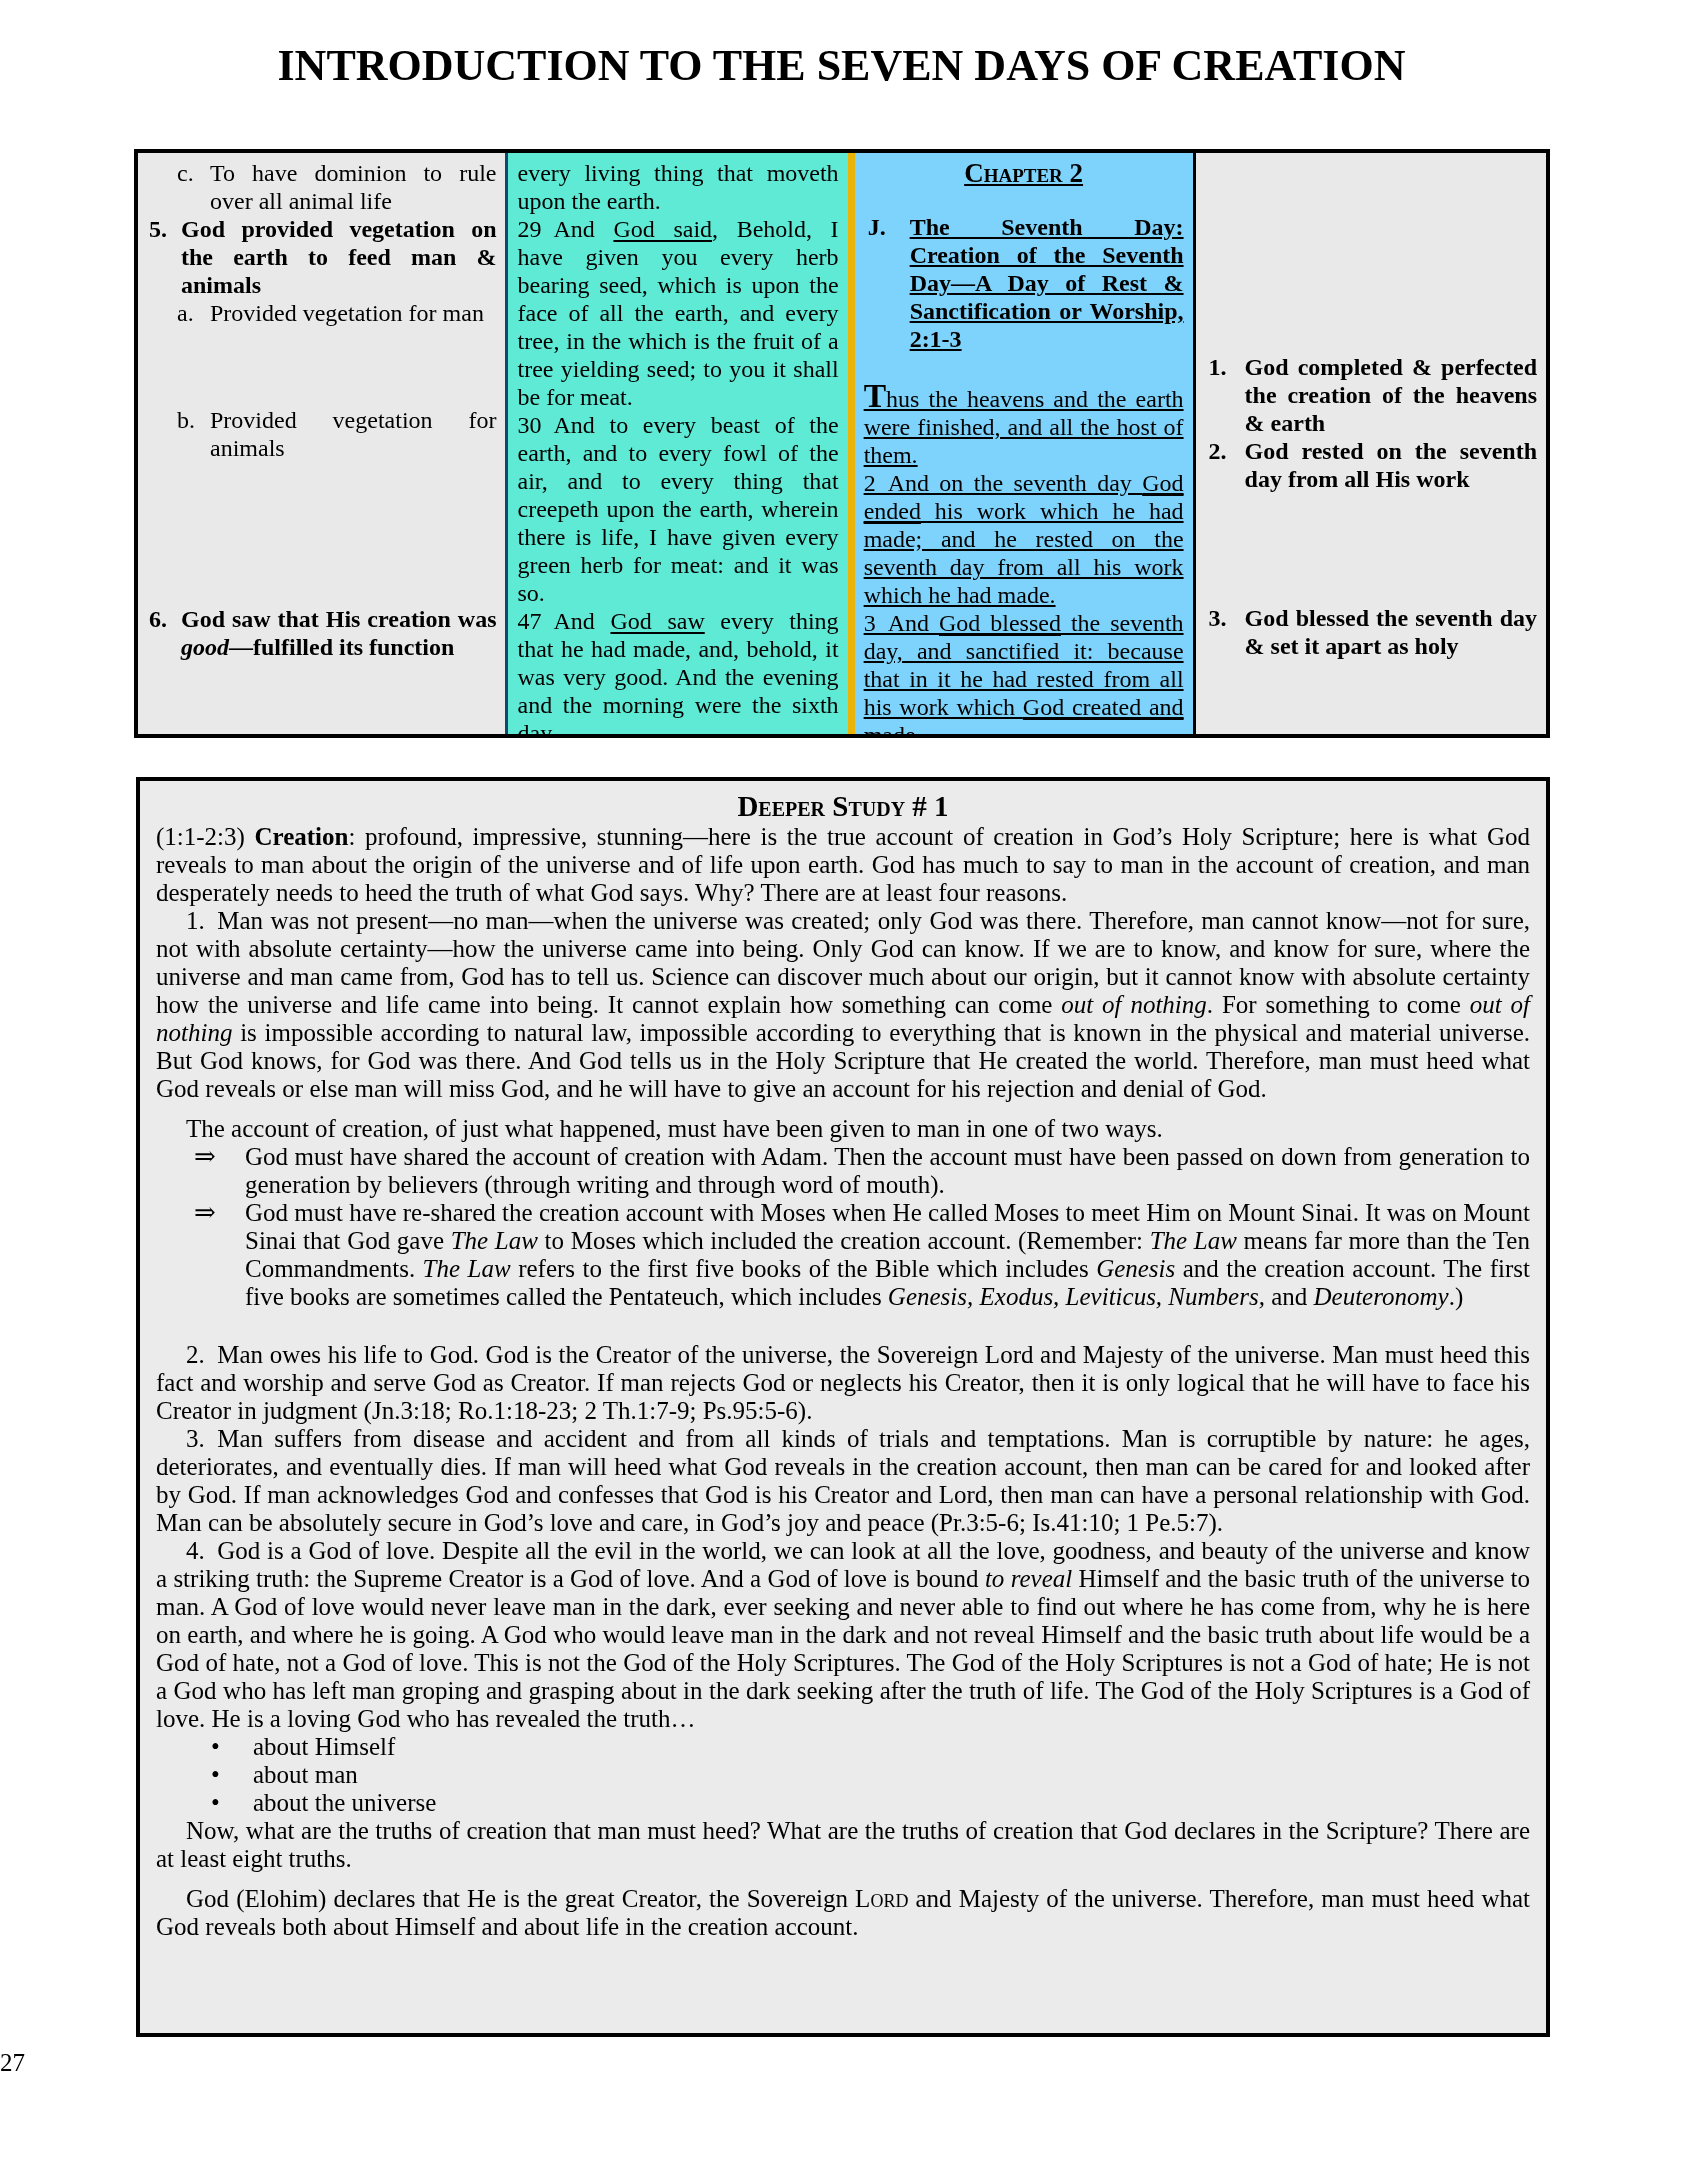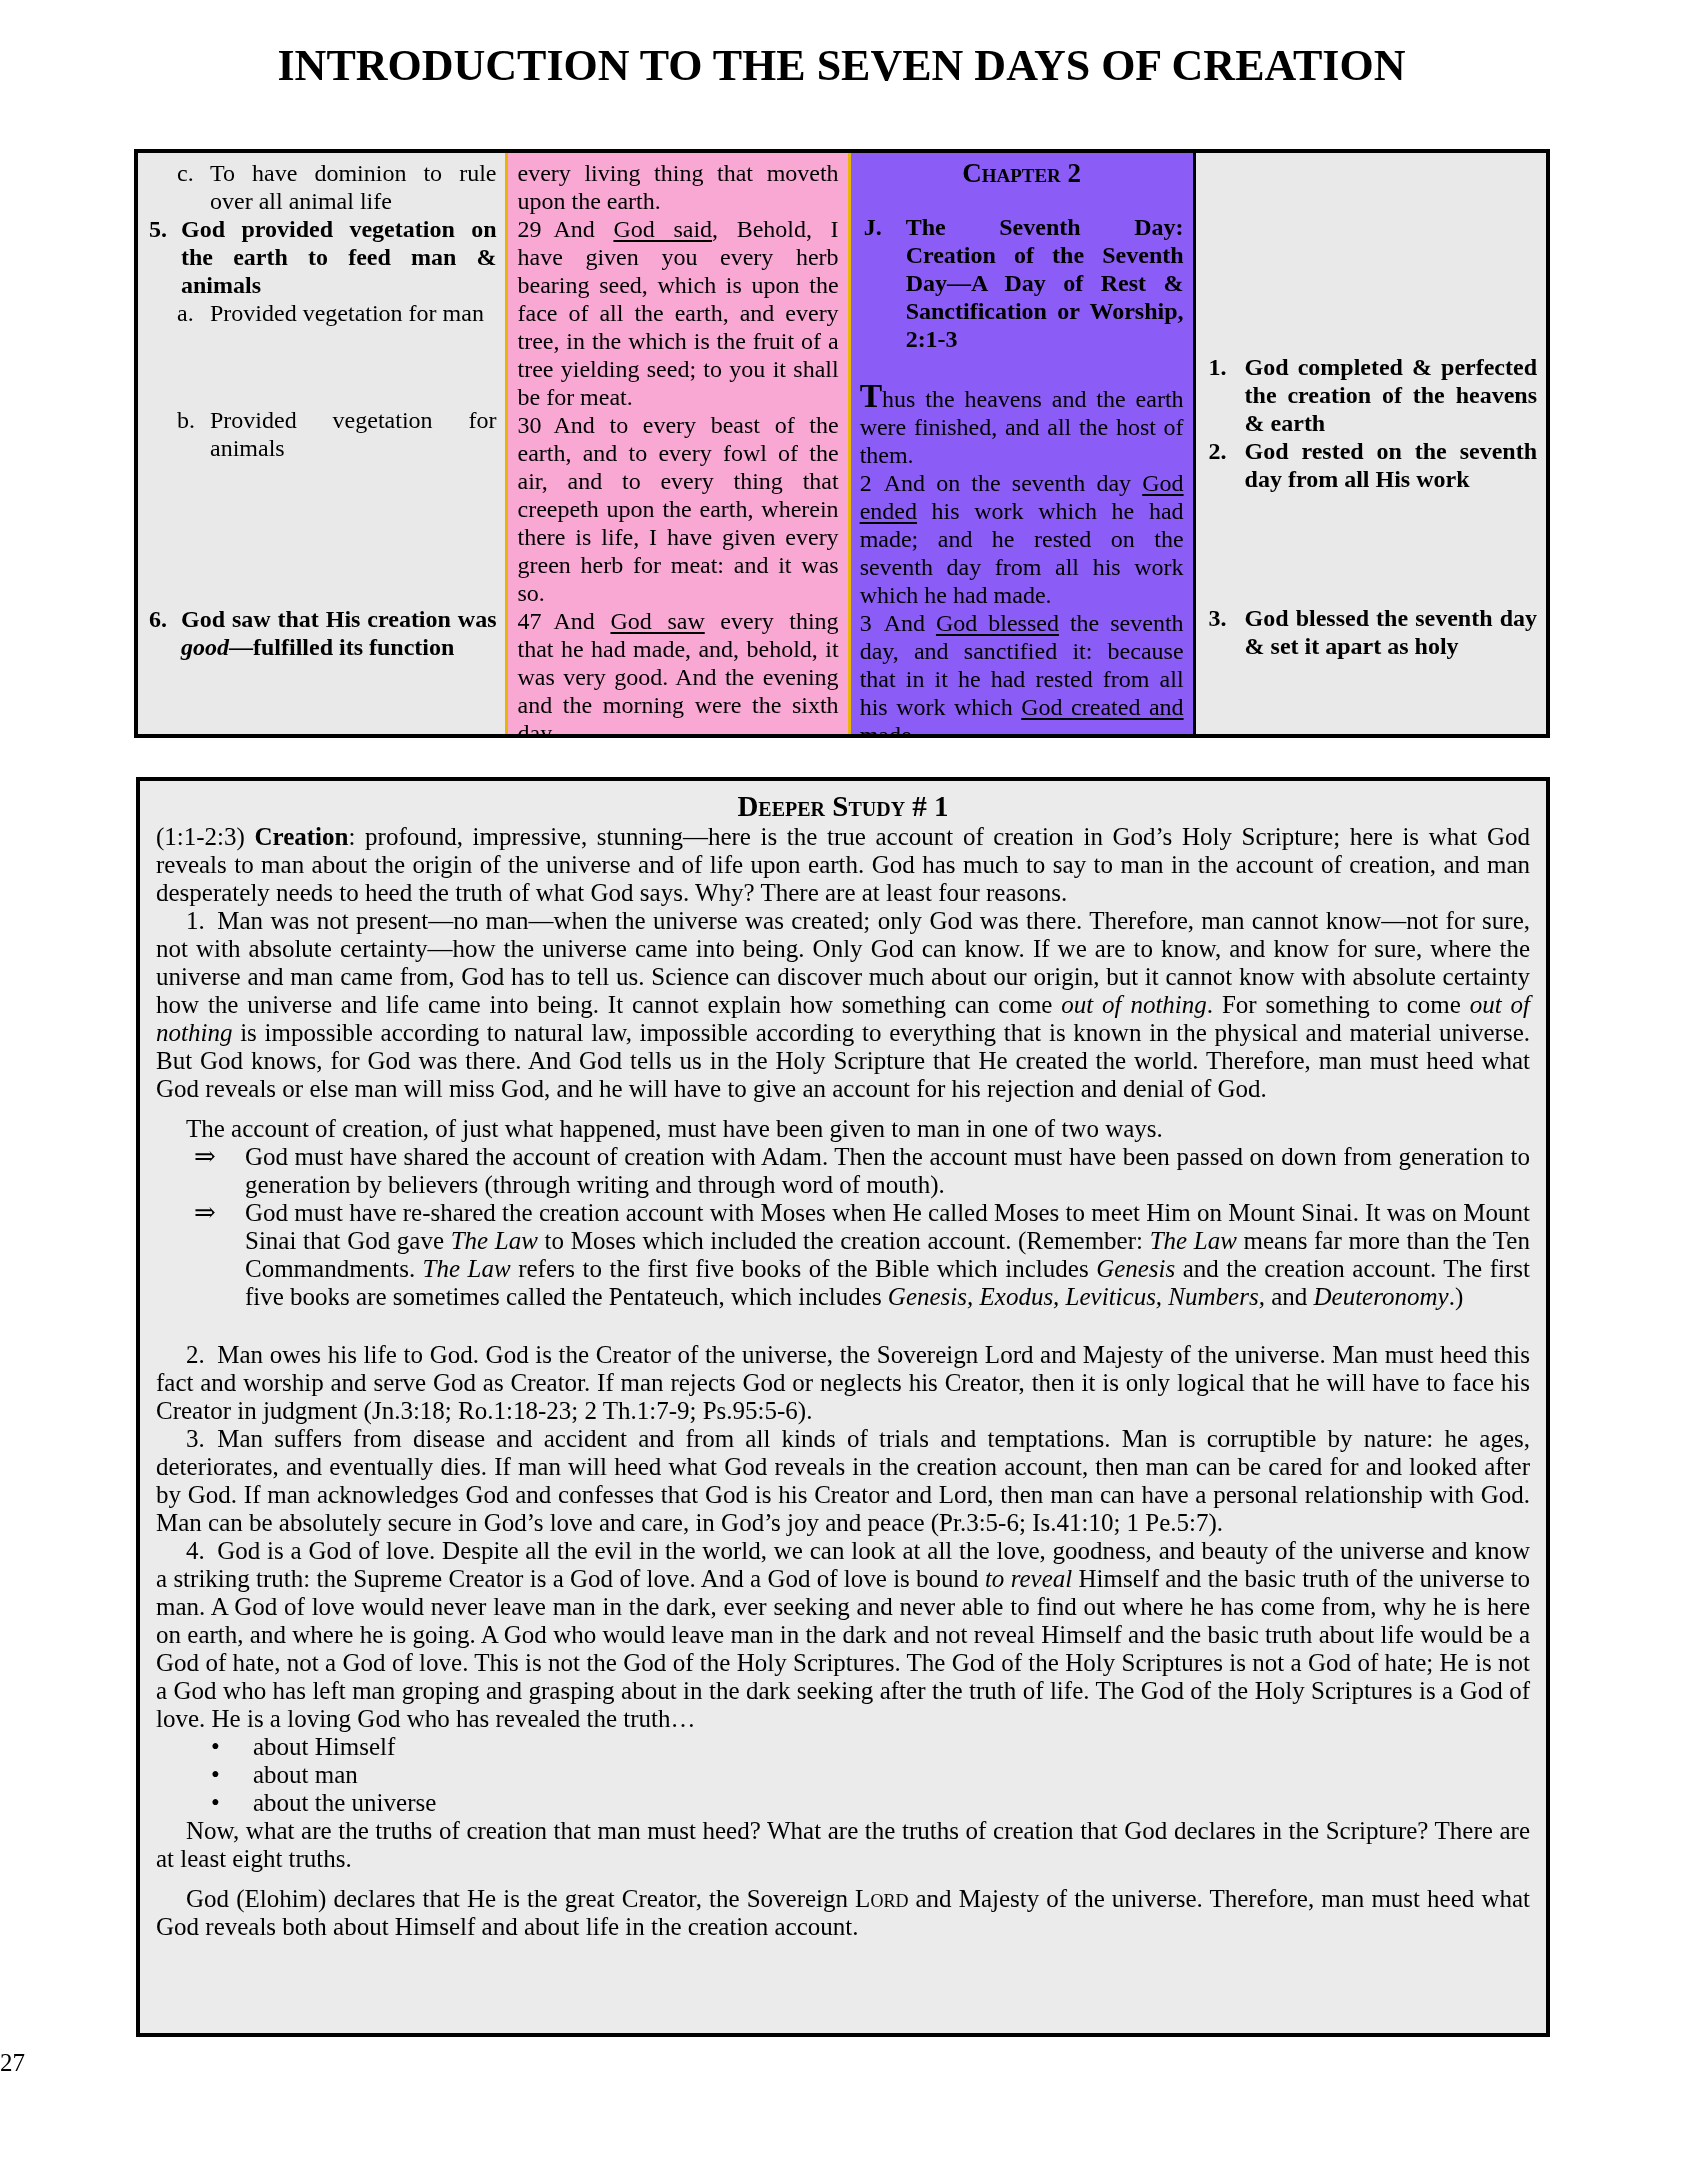--- a/index.html
+++ b/index.html
@@ -15,22 +15,22 @@
   
   .outline-table{
     position:absolute;left:134px;top:149px;width:1416px;height:589px;
     border:4px solid #000;box-sizing:border-box;display:flex;
   }
   .col{
     box-sizing:border-box;padding:6px 9px;font-size:24px;line-height:28px;
     overflow:hidden;text-align:justify;
   }
   .col1{width:26.1%;background:#e9e9e9;}
-  .col2{width:24.3%;background:#f9a8d4;border-left:3px solid #eab308;}
-  .col3{width:24.5%;background:#8b5cf6;border-left:3px solid #eab308;}
+  .col2{width:24.3%;background:#5eead4;border-left:3px solid #0c4a6e;}
+  .col3{width:24.5%;background:#7dd3fc;border-left:7px solid #eab308;text-decoration:underline;}
   .col4{width:25.1%;background:#e9e9e9;border-left:3px solid #000;}
   .o-item{position:relative;}
   .lvl1{padding-left:34px;}
   .lvl1 > .marker{position:absolute;left:2px;}
   .lvl2{padding-left:63px;}
   .lvl2 > .marker{position:absolute;left:30px;}
   .bold{font-weight:700;}
   .m-b{margin-top:79px;}
   .m-6{margin-top:143px;}
   .chapter{text-align:center;font-weight:700;font-variant:small-caps;font-size:27px;}

